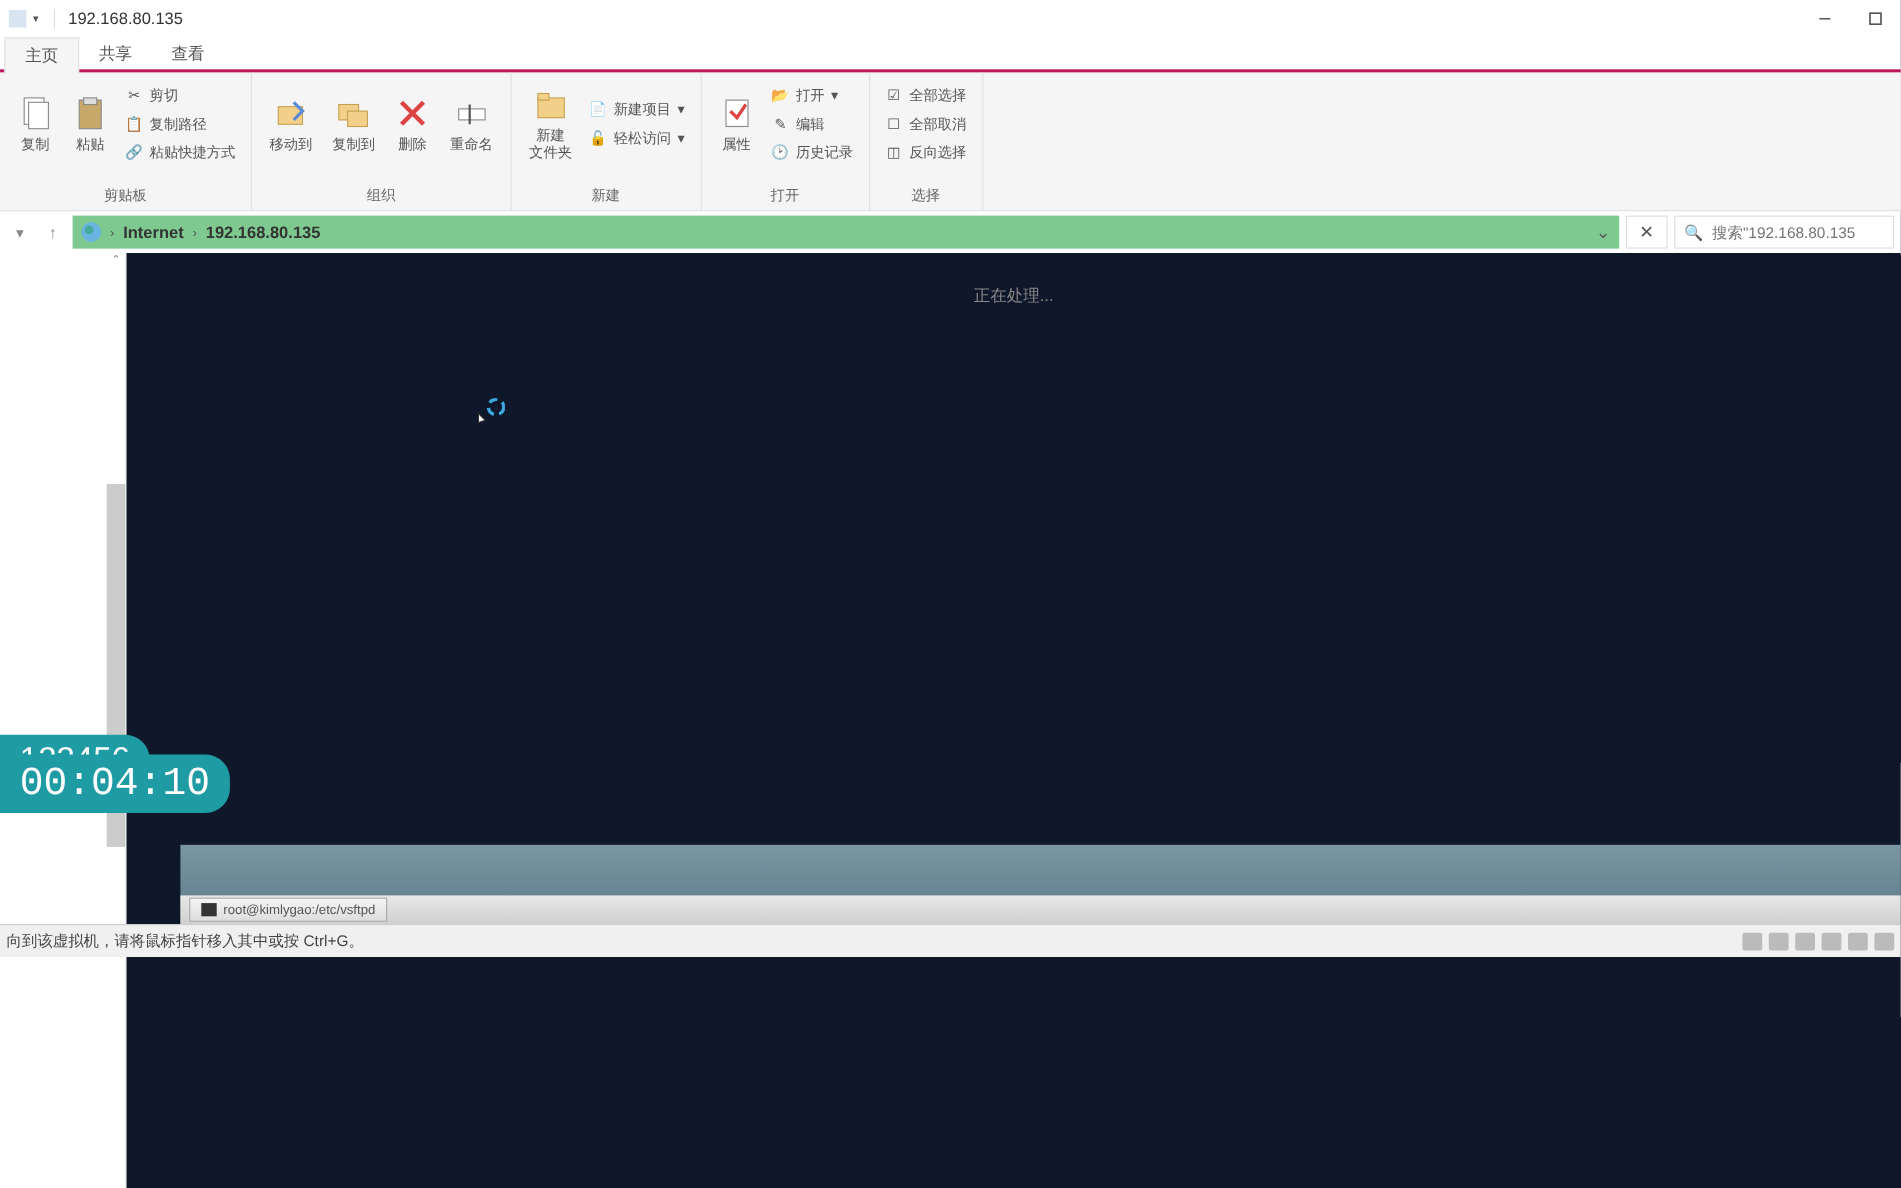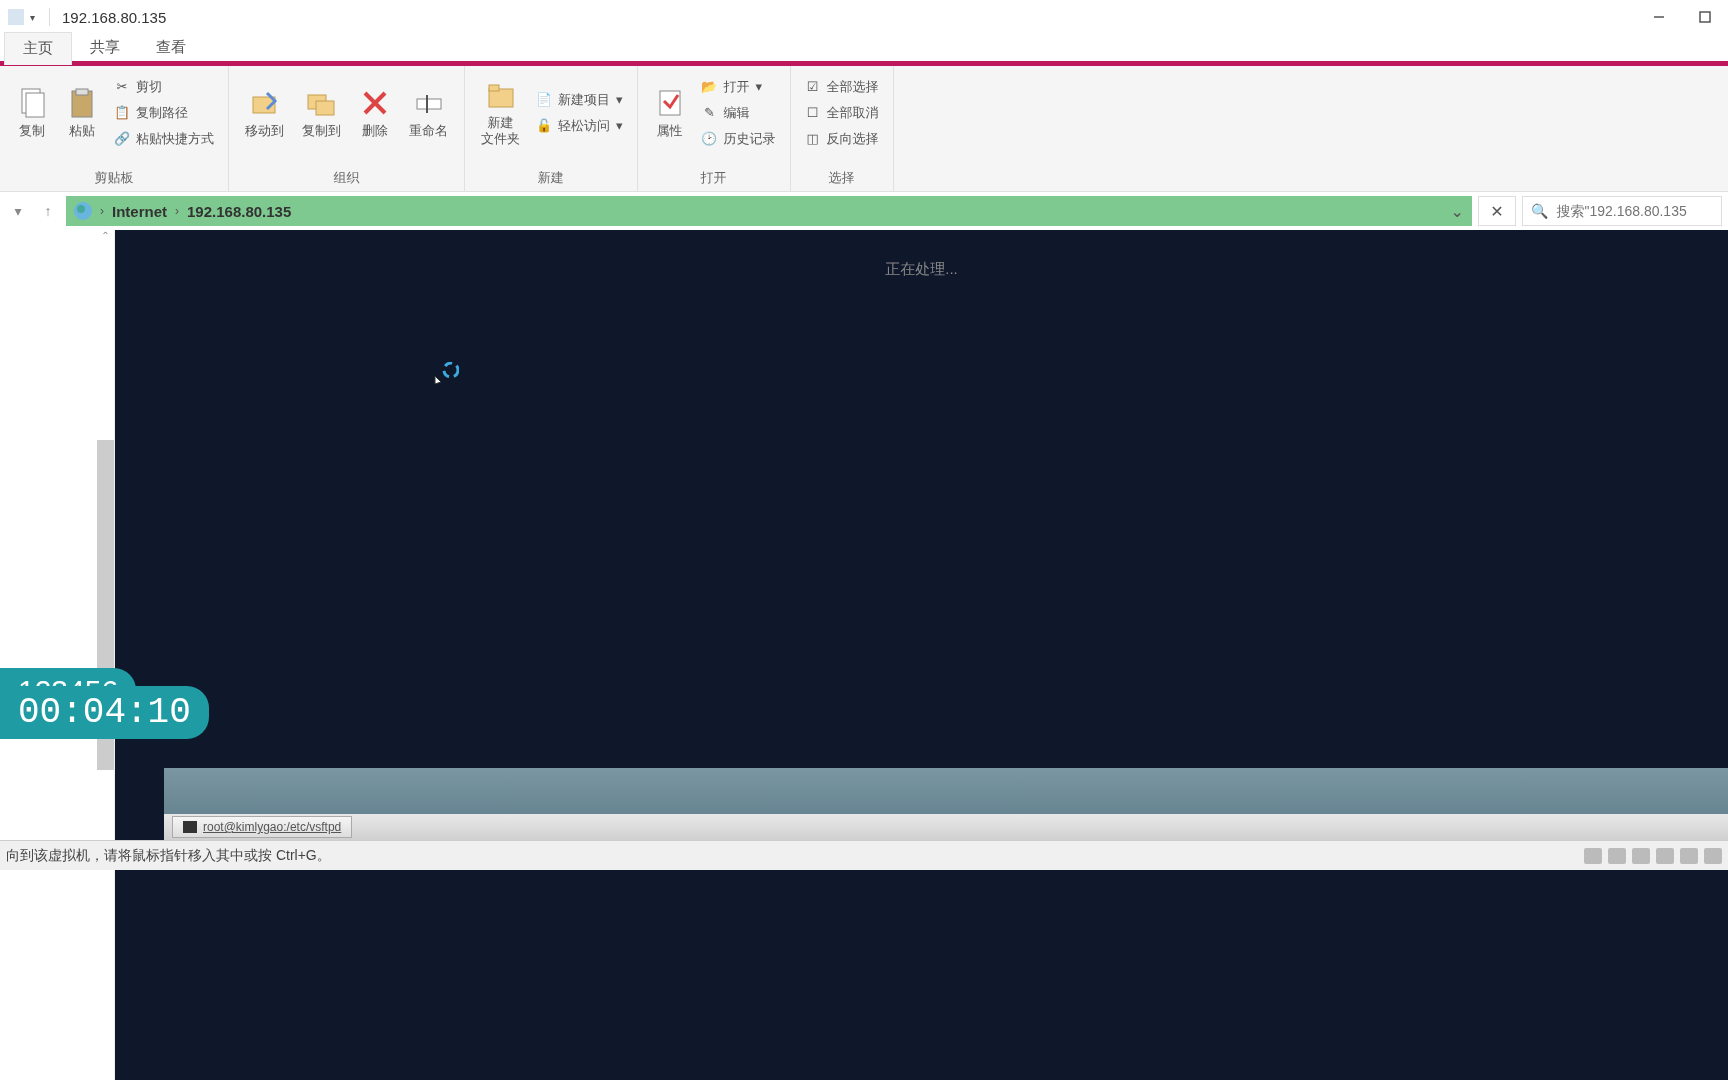--- a/index.html
+++ b/index.html
@@ -6,21 +6,21 @@
 body { width: 1728px; height: 1080px; overflow: hidden; background: #fff; position: relative; }
 
 .titlebar { height: 34px; display: flex; align-items: center; padding: 0 8px; position: relative; }
 .titlebar .app-icon { width: 16px; height: 16px; background: #d8e4f0; margin-right: 6px; }
 .titlebar .dropdown-arrow { font-size: 10px; color: #555; margin-right: 14px; }
 .titlebar .sep { width: 1px; height: 18px; background: #ddd; margin-right: 12px; }
 .titlebar .title { font-size: 15px; color: #333; }
 .titlebar .win-controls { position: absolute; right: 0; top: 0; display: flex; }
 .titlebar .win-controls div { width: 46px; height: 34px; display: flex; align-items: center; justify-content: center; font-size: 14px; color: #555; }
 
-.ribbon-tabs { height: 32px; display: flex; align-items: center; padding-left: 4px; border-bottom: 5px solid #be185d; }
+.ribbon-tabs { height: 32px; display: flex; align-items: flex-start; padding-left: 4px; border-bottom: 3px solid #be185d; }
 .ribbon-tabs .tab { padding: 6px 18px; font-size: 15px; color: #555; }
 .ribbon-tabs .tab.active { background: #f5f5f5; border: 1px solid #e0e0e0; border-bottom: 1px solid #f5f5f5; margin-bottom: -1px; }
 
 .ribbon { height: 126px; background: #f5f5f5; border-bottom: 1px solid #e0e0e0; display: flex; }
 .ribbon-group { border-right: 1px solid #e0e0e0; display: flex; flex-direction: column; padding: 4px 10px 2px; }
 .ribbon-group .group-content { flex: 1; display: flex; align-items: center; gap: 6px; }
 .ribbon-group .group-label { text-align: center; font-size: 13px; color: #666; padding: 2px 0; margin-top: 12px; }
 .btn-large { display: flex; flex-direction: column; align-items: center; gap: 4px; padding: 2px 6px; }
 .btn-large .icon { width: 32px; height: 32px; display: flex; align-items: center; justify-content: center; }
 .btn-large .label { font-size: 13px; color: #555; text-align: center; line-height: 1.2; white-space: nowrap; }
@@ -52,21 +52,21 @@
 .file-area { flex: 1; background: #0f172a; position: relative; }
 .file-area .loading-text { position: absolute; top: 30px; left: 50%; transform: translateX(-50%); font-size: 15px; color: #888; }
 .file-area .cursor-wait { position: absolute; top: 132px; left: 318px; width: 26px; height: 26px; }
 
 .overlay-badge { position: absolute; background: #1f9ba3; color: #fff; border-radius: 22px; padding: 6px 18px; font-size: 30px; font-weight: 500; }
 .overlay-badge.b1 { left: 0; top: 668px; border-top-left-radius: 0; border-bottom-left-radius: 0; }
 .overlay-badge.b2 { left: 0; top: 686px; border-top-left-radius: 0; border-bottom-left-radius: 0; font-size: 36px; font-family: Liberation Mono, monospace; }
 
 .vm-taskbar { position: absolute; left: 164px; right: 0; top: 768px; height: 72px; background: linear-gradient(180deg, #7a96a3 0%, #5d7a88 100%); }
 .vm-taskbar .inner { position: absolute; bottom: 0; left: 0; right: 0; height: 26px; background: linear-gradient(180deg, #e8e8e8, #d0d0d0); display: flex; align-items: center; }
-.vm-taskbar .task-item { height: 22px; background: linear-gradient(180deg, #f5f5f5, #ddd); border: 1px solid #aaa; margin-left: 8px; padding: 0 10px; font-size: 12px; color: #555; display: flex; align-items: center; gap: 6px; text-decoration: underline; }
+.vm-taskbar .task-item { height: 22px; background: linear-gradient(180deg, #f5f5f5, #ddd); border: 1px solid #aaa; margin-left: 8px; padding: 0 10px; font-size: 12px; color: #555; display: flex; align-items: center; gap: 6px; }
 .vm-taskbar .task-item .term-icon { width: 14px; height: 12px; background: #333; }
 
 .vm-hintbar { position: absolute; left: 0; right: 0; top: 840px; height: 30px; background: #f0f0f0; border-top: 1px solid #ccc; display: flex; align-items: center; padding: 0 6px; font-size: 14px; color: #444; }
 .vm-hintbar .tray { margin-left: auto; display: flex; gap: 6px; }
 .vm-hintbar .tray .ico { width: 18px; height: 16px; background: #bbb; border-radius: 2px; }
 
 svg { display: block; }
 </style>
 </head>
 <body>

